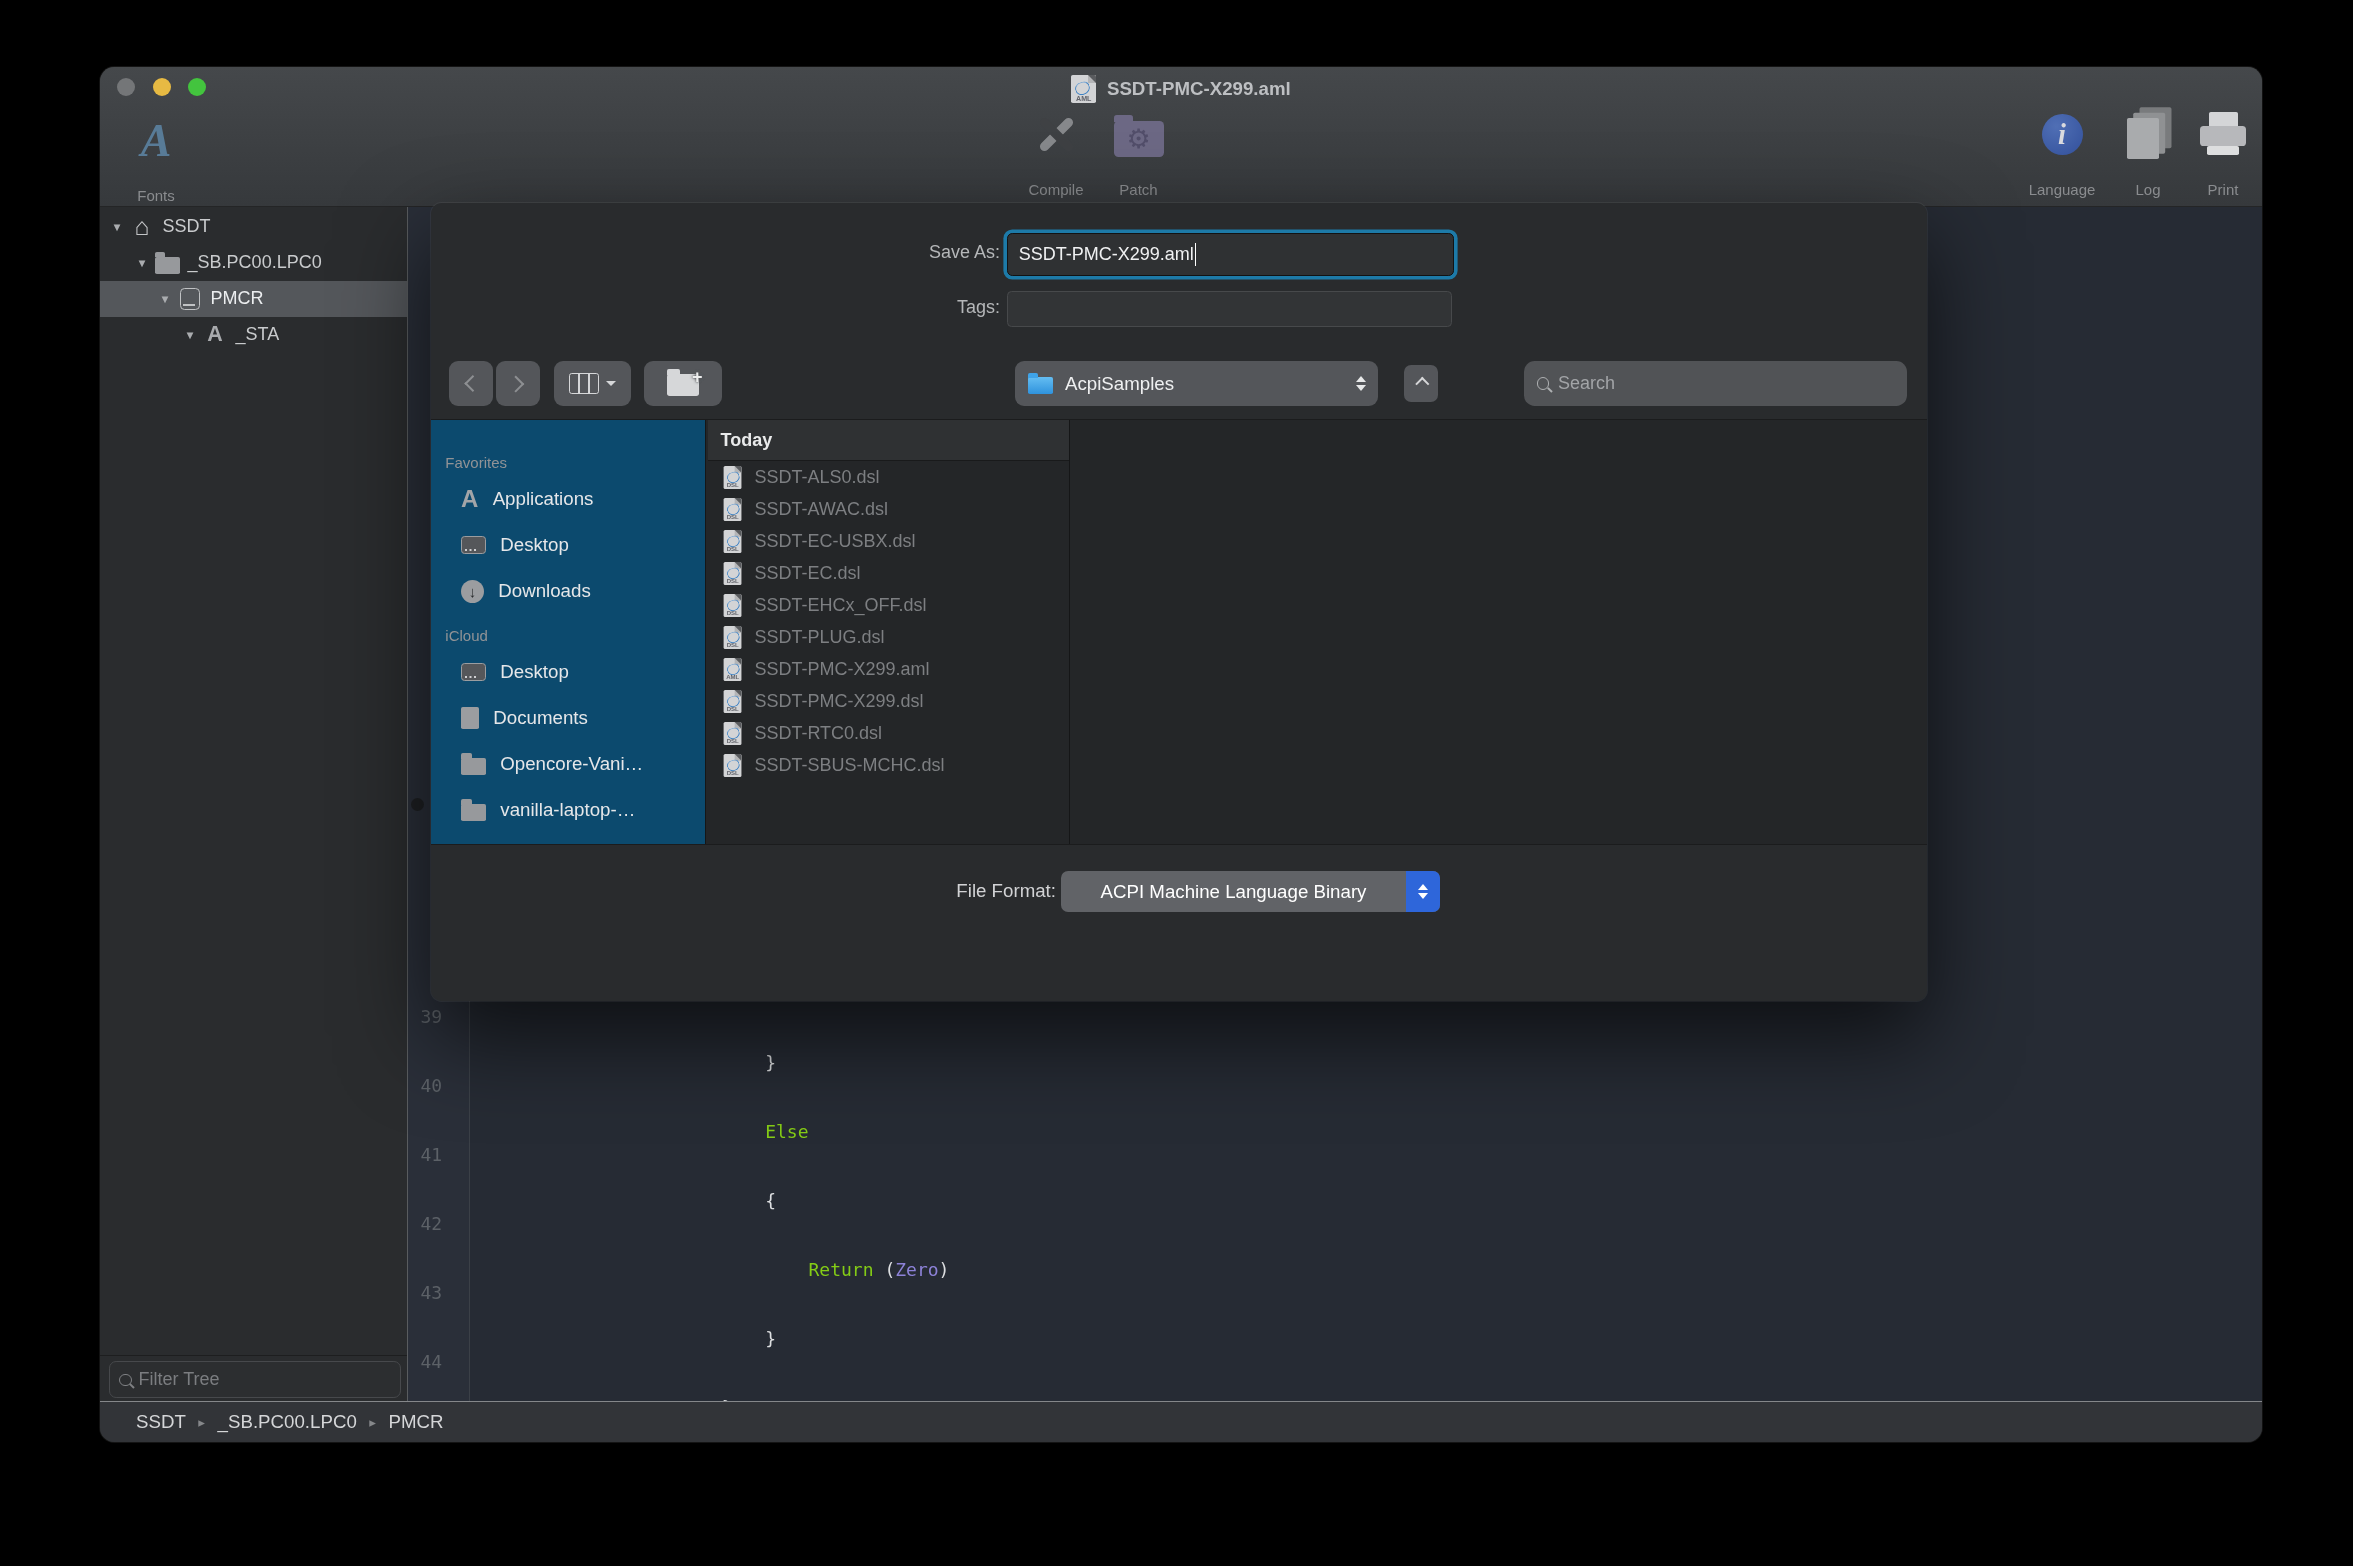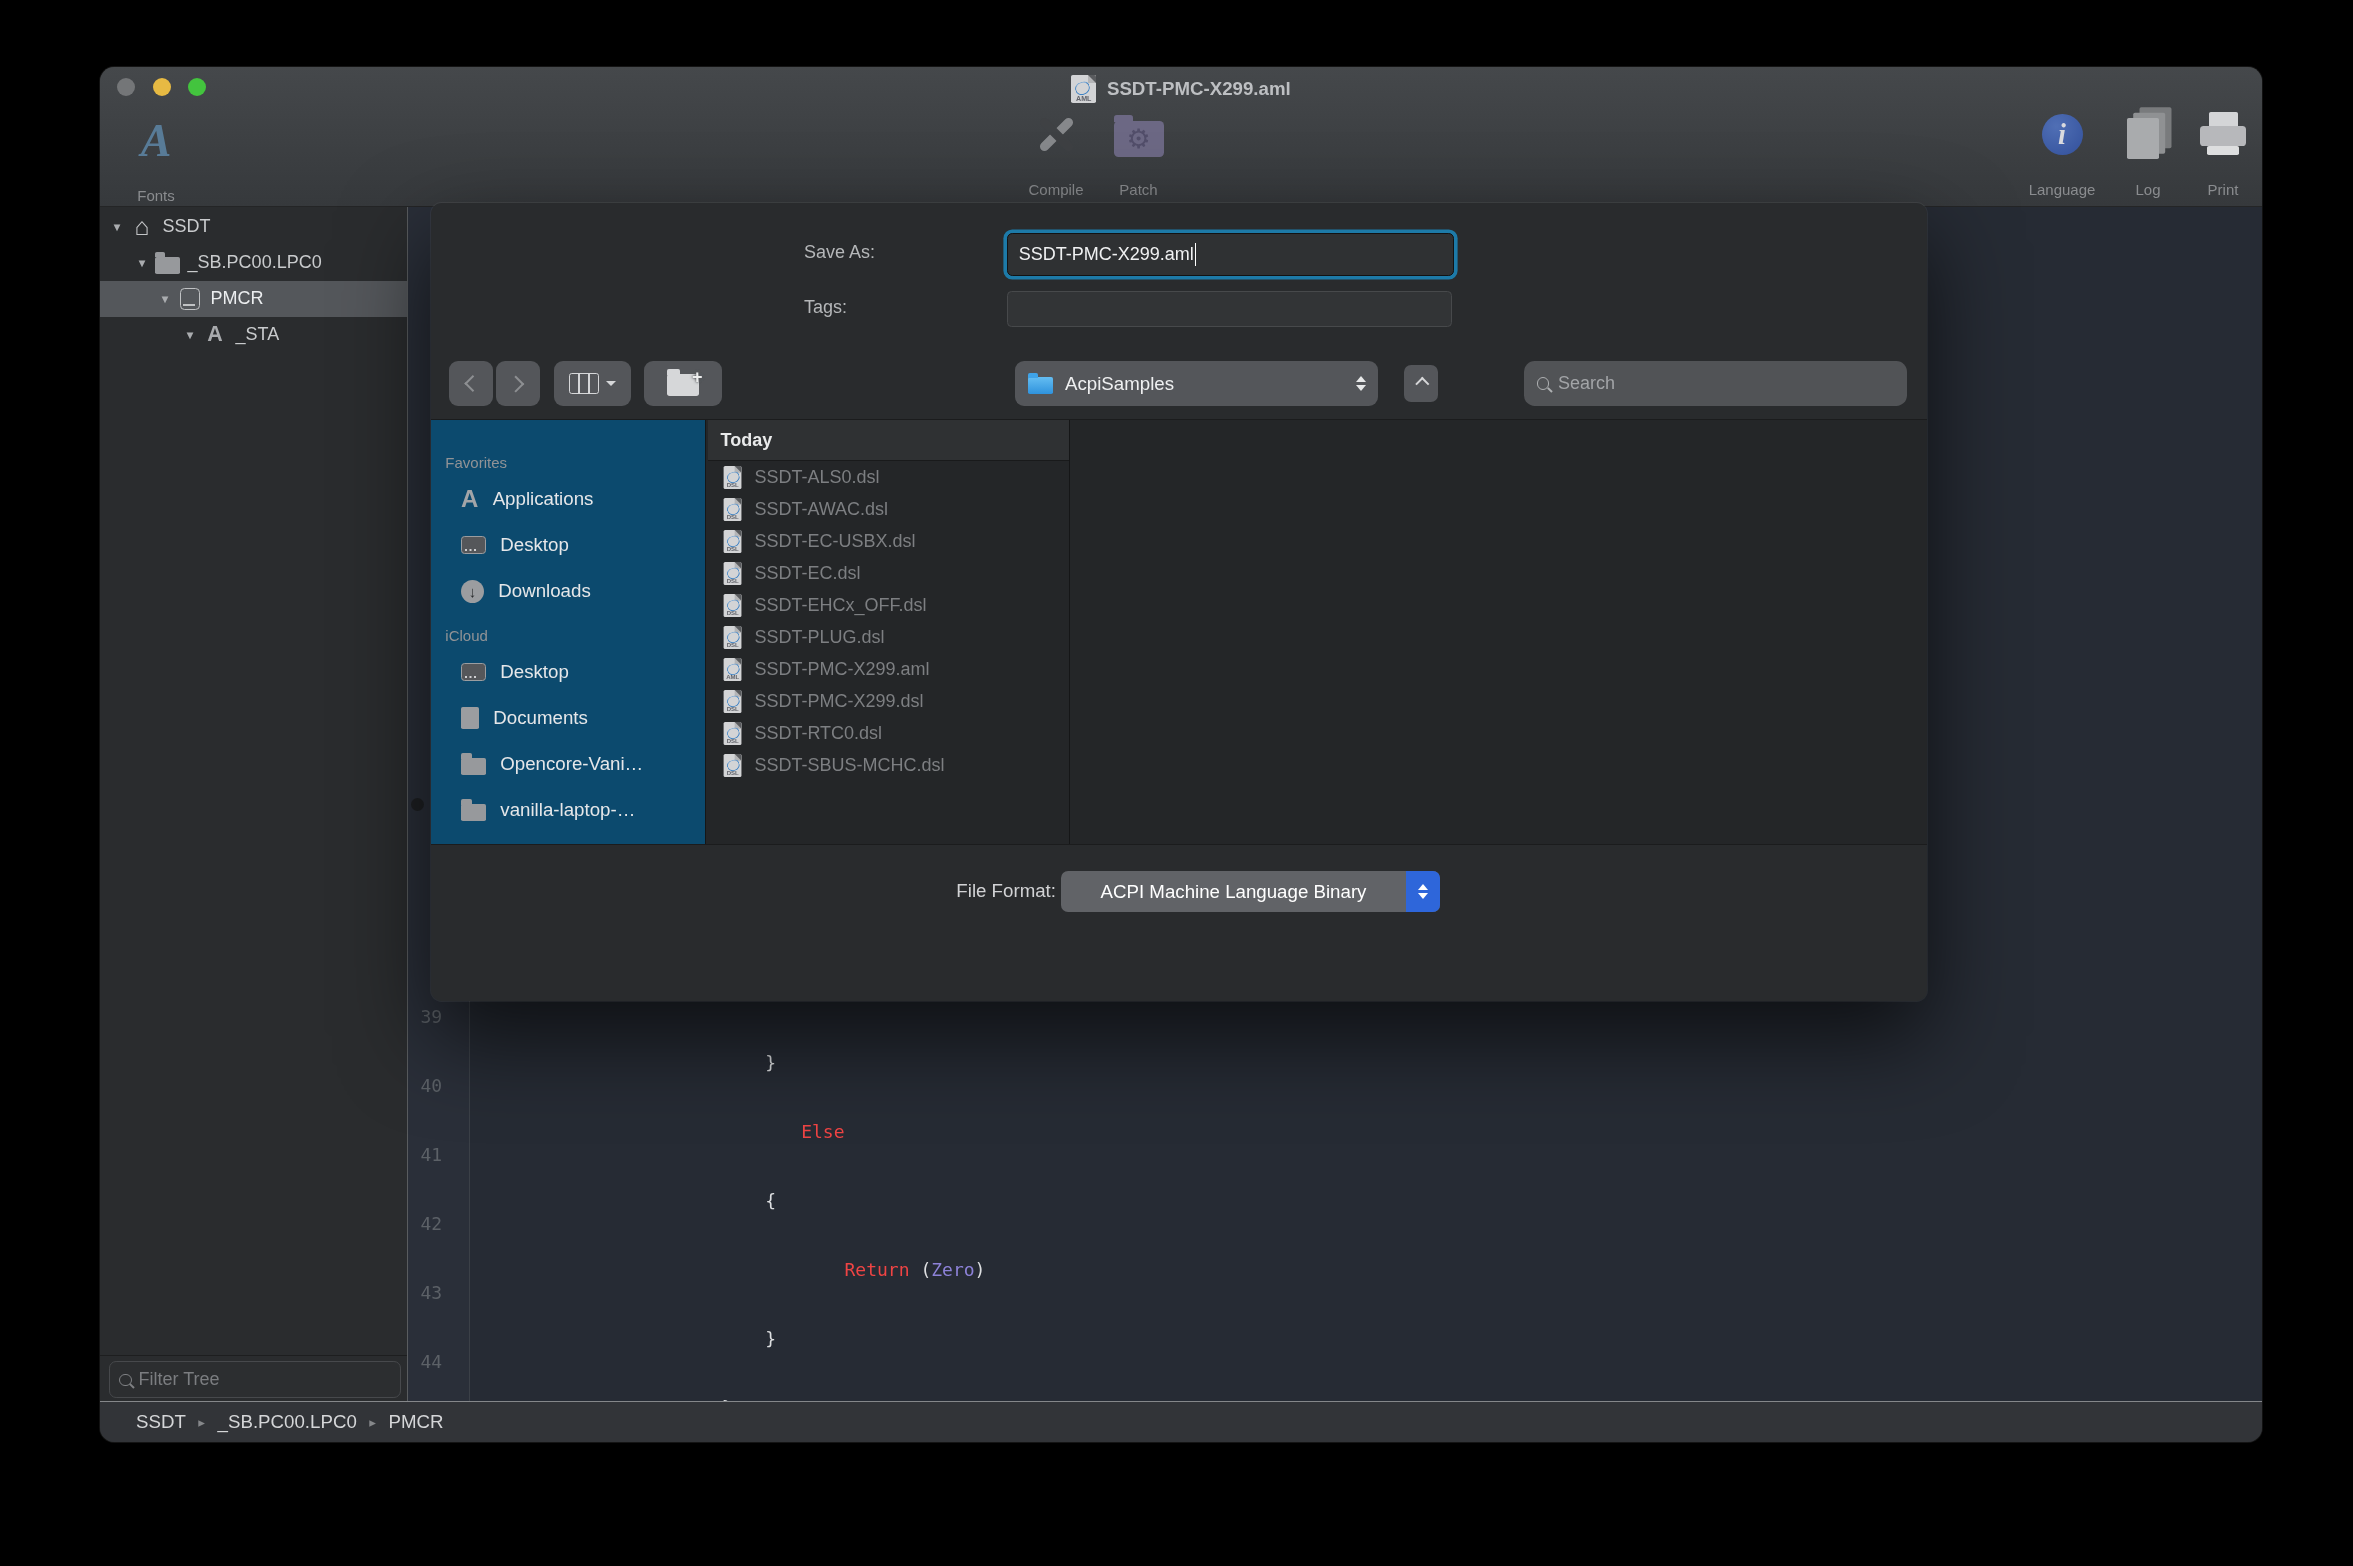--- a/index.html
+++ b/index.html
@@ -103,34 +103,34 @@
   .gutter { position:absolute; left:0; top:0; width:62px; height:100%;
     background:#2a2f39; border-right:1.8px solid #3b4047; }
   .split-dot { position:absolute; left:3.6px; top:658px; width:13.4px; height:13.4px; border-radius:50%; background:#1e2023; z-index:3; }
   .code-lines { position:absolute; left:0; top:798px; right:0;
     font-family:"DejaVu Sans Mono", monospace; font-size:18px; line-height:23px; }
   .code-row { display:flex; min-height:23px; }
   .code-row .gut { width:62px; flex:none; padding-left:12.5px; color:#5c6167; background:#2a2f39;
     border-right:1.8px solid #3b4047; }
   .code-row .line { padding-left:13.4px; white-space:pre; color:#dcdee0; }
   .line span { white-space:pre; }
-  .p { color:#dcdee0; } .k { color:#ef4444;margin-left:36px; }
+  .p { color:#dcdee0; } .k { color:#84cc16; }
   .n { color:#8d82d8; }
 
   
   .statusbar { position:absolute; left:0; bottom:0; width:100%; height:41px; background:#323438;
     border-top:1.8px solid #85878a; display:flex; align-items:center; padding-left:36px; z-index:5; }
   .crumbs { display:flex; align-items:center; gap:12.5px; font-size:18.7px; color:#d5d6d8; }
   .crumb-sep { color:#85878a; font-size:13.4px; }
 
   
   .dialog { position:absolute; left:331px; top:136px; width:1496px; height:798px;
     background:#292b2d; border-radius:10.7px; z-index:4;
     box-shadow:0 0 0 0.9px rgba(255,255,255,0.06), 0 36px 89px rgba(0,0,0,0.65); }
-  .fld-label { position:absolute; font-size:18px; color:#b5b7b9; width:196px; }
+  .fld-label { position:absolute; font-size:18px; color:#b5b7b9; text-align:right; width:196px; }
   .saveas-field { position:absolute; left:576px; top:30px; width:447px; height:43px;
     background:#2f3133; border:0.9px solid #121314; border-radius:5.3px;
     box-shadow:0 0 0 3.6px #1d7aa8; display:flex; align-items:center; padding:0 10.7px; }
   .saveas-field .val { font-size:18px; color:#f0f1f2; white-space:nowrap; }
   .caret { display:inline-block; width:1.8px; height:23px; background:#fff; margin-left:0.9px; }
   .tags-field { position:absolute; left:576px; top:88px; width:445px; height:36px;
     background:#323436; border:0.9px solid #47494b; border-radius:4.5px; }
 
   .navbtn { position:absolute; top:158px; height:45px; background:#54565a; border-radius:9px;
     display:flex; align-items:center; justify-content:center; }

